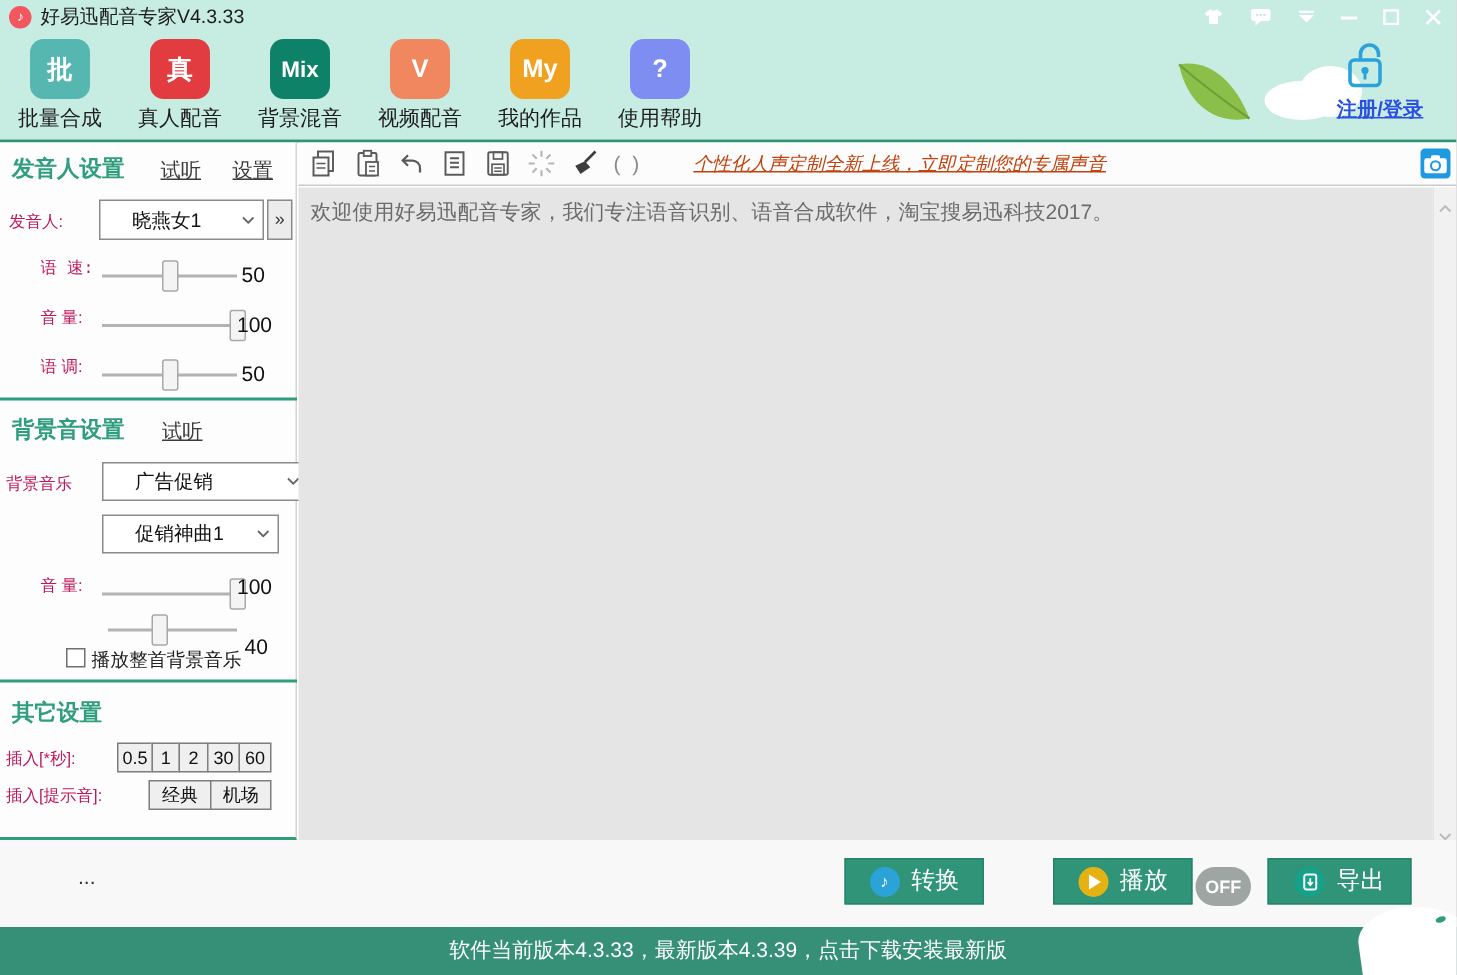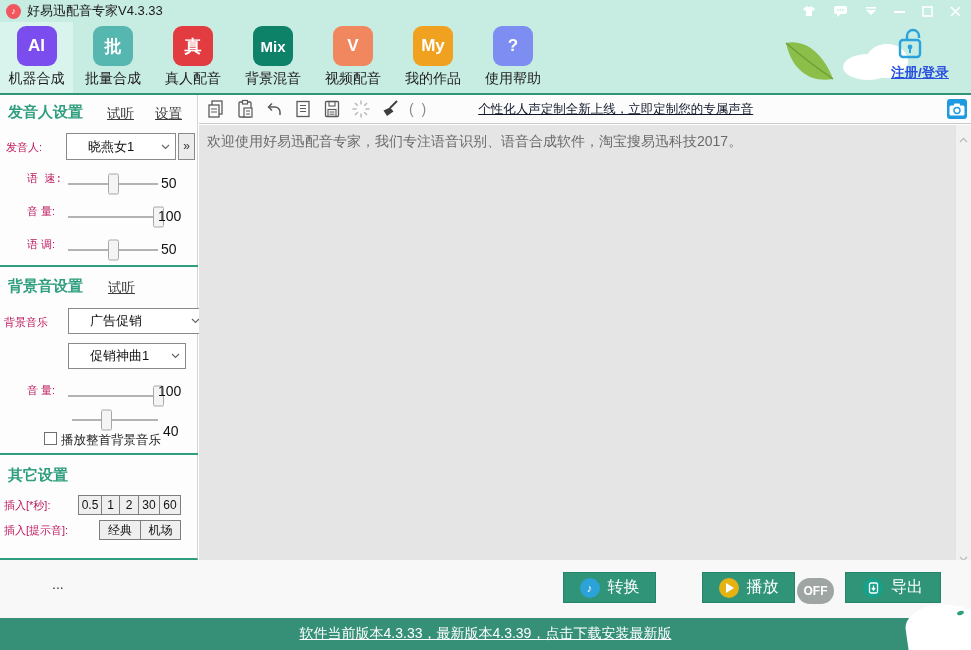--- a/index.html
+++ b/index.html
@@ -41,36 +41,36 @@
   .divider { position:absolute; left:0; width:198px; height:2px; background:#2f9e7e; }
   .chk { position:absolute; width:13px; height:13px; background:#fff; border:1px solid #6f6f6f; cursor:pointer; }
   .chk-label { position:absolute; font-size:12.5px; color:#222; }
   .sbtn { display:inline-block; height:20px; line-height:18px; border:1px solid #7e7e7e; background:#efefef; font-size:12px; color:#111; text-align:center; margin-left:-1px; cursor:pointer; }
   .btn-group { position:absolute; display:flex; }
 
   
   .edit-toolbar { position:absolute; left:199px; top:95px; width:772px; height:29px; background:#fcfcfc; border-bottom:1px solid #c9c9c9; display:flex; align-items:center; padding-left:7px; }
   .etb-icon { display:inline-flex; margin-right:9px; cursor:pointer; }
   .parens { font-size:14px; color:#8a8a8a; margin-right:6px; cursor:pointer; letter-spacing:2px;}
-  .promo { margin-left:44px; font-size:12.5px; color:#0f172a; text-decoration:underline; cursor:pointer; }
+  .promo { margin-left:28px; font-size:12.5px; color:#c2410c; text-decoration:underline; cursor:pointer;font-style:italic; }
   .camera-btn { position:absolute; left:748px; top:4px; width:20px; height:20px; border-radius:3px; display:flex; align-items:center; justify-content:center; cursor:pointer; }
   .editor { position:absolute; left:199px; top:125px; width:756px; height:435px; background:#e5e5e5; padding:5px 8px; font-size:14px; line-height:22px; color:#6b6b6b; cursor:text; }
   .scrollbar { position:absolute; left:955px; top:125px; width:16px; height:435px; background:#f1f1f1; border-left:1px solid #e2e2e2; }
   .scroll-arrow { position:absolute; left:3px; cursor:pointer; }
 
   
   .bottom-strip { position:absolute; left:0; top:560px; width:971px; height:58px; background:#f8f8f8; }
   .ellipsis { position:absolute; left:52px; top:16px; font-size:14px; color:#333; }
   .act-btn { position:absolute; height:31px; background:#2f9478; border:1px solid #27826a; color:#fff; font-size:16px; display:flex; align-items:center; justify-content:center; gap:8px; cursor:pointer; }
   .act-circle { width:20px; height:20px; border-radius:50%; display:flex; align-items:center; justify-content:center; color:#fff; font-size:11px; }
   .play-tri { width:0; height:0; border-left:8px solid #fff; border-top:5px solid transparent; border-bottom:5px solid transparent; margin-left:2px; }
   .off-badge { position:absolute; left:797px; top:18px; width:37px; height:26px; background:#9fa5a3; border-radius:13px; color:#fff; font-weight:bold; font-size:12px; display:flex; align-items:center; justify-content:center; cursor:pointer; }
 
   
-  .footer { position:absolute; left:0; top:618px; width:971px; height:32px; color:#fff; font-size:14px; text-align:center; line-height:31px;text-decoration:underline; }
+  .footer { position:absolute; left:0; top:618px; width:971px; height:32px; color:#fff; font-size:14px; text-align:center; line-height:31px; }
   .footer-cloud { position:absolute; left:906px; top:604px; width:78px; height:50px; background:#fff; border-radius:60% 90% 0 30%; transform:rotate(-8deg); }
   .footer-dot { position:absolute; left:957px; top:611px; width:7px; height:4px; background:#2f9e7e; border-radius:50%; transform:rotate(-20deg); }
 </style>
 </head>
 <body>
 
 <div class="window">
 
   <div class="header-bg"></div>
   <div class="green-rule"></div>
@@ -111,24 +111,20 @@
       </span>
       <span>
         <svg width="11" height="11" viewBox="0 0 11 11">
             <path d="M1 1 L10 10 M10 1 L1 10" stroke="#fff" stroke-width="1.7"></path>
           </svg>
       </span>
     </div>
   </div>
 
   <div class="nav">
-    <div class="nav-item active">
-      <div class="nav-tile" style="background: rgb(123, 77, 239);">AI</div>
-      <div class="nav-label">机器合成</div>
-    </div>
     <div class="nav-item">
       <div class="nav-tile" style="background: rgb(86, 183, 177);">批</div>
       <div class="nav-label">批量合成</div>
     </div>
     <div class="nav-item">
       <div class="nav-tile" style="background: rgb(226, 60, 64);">真</div>
       <div class="nav-label">真人配音</div>
     </div>
     <div class="nav-item">
       <div class="nav-tile" style="font-size: 15px; background: rgb(14, 129, 105);">Mix</div>

